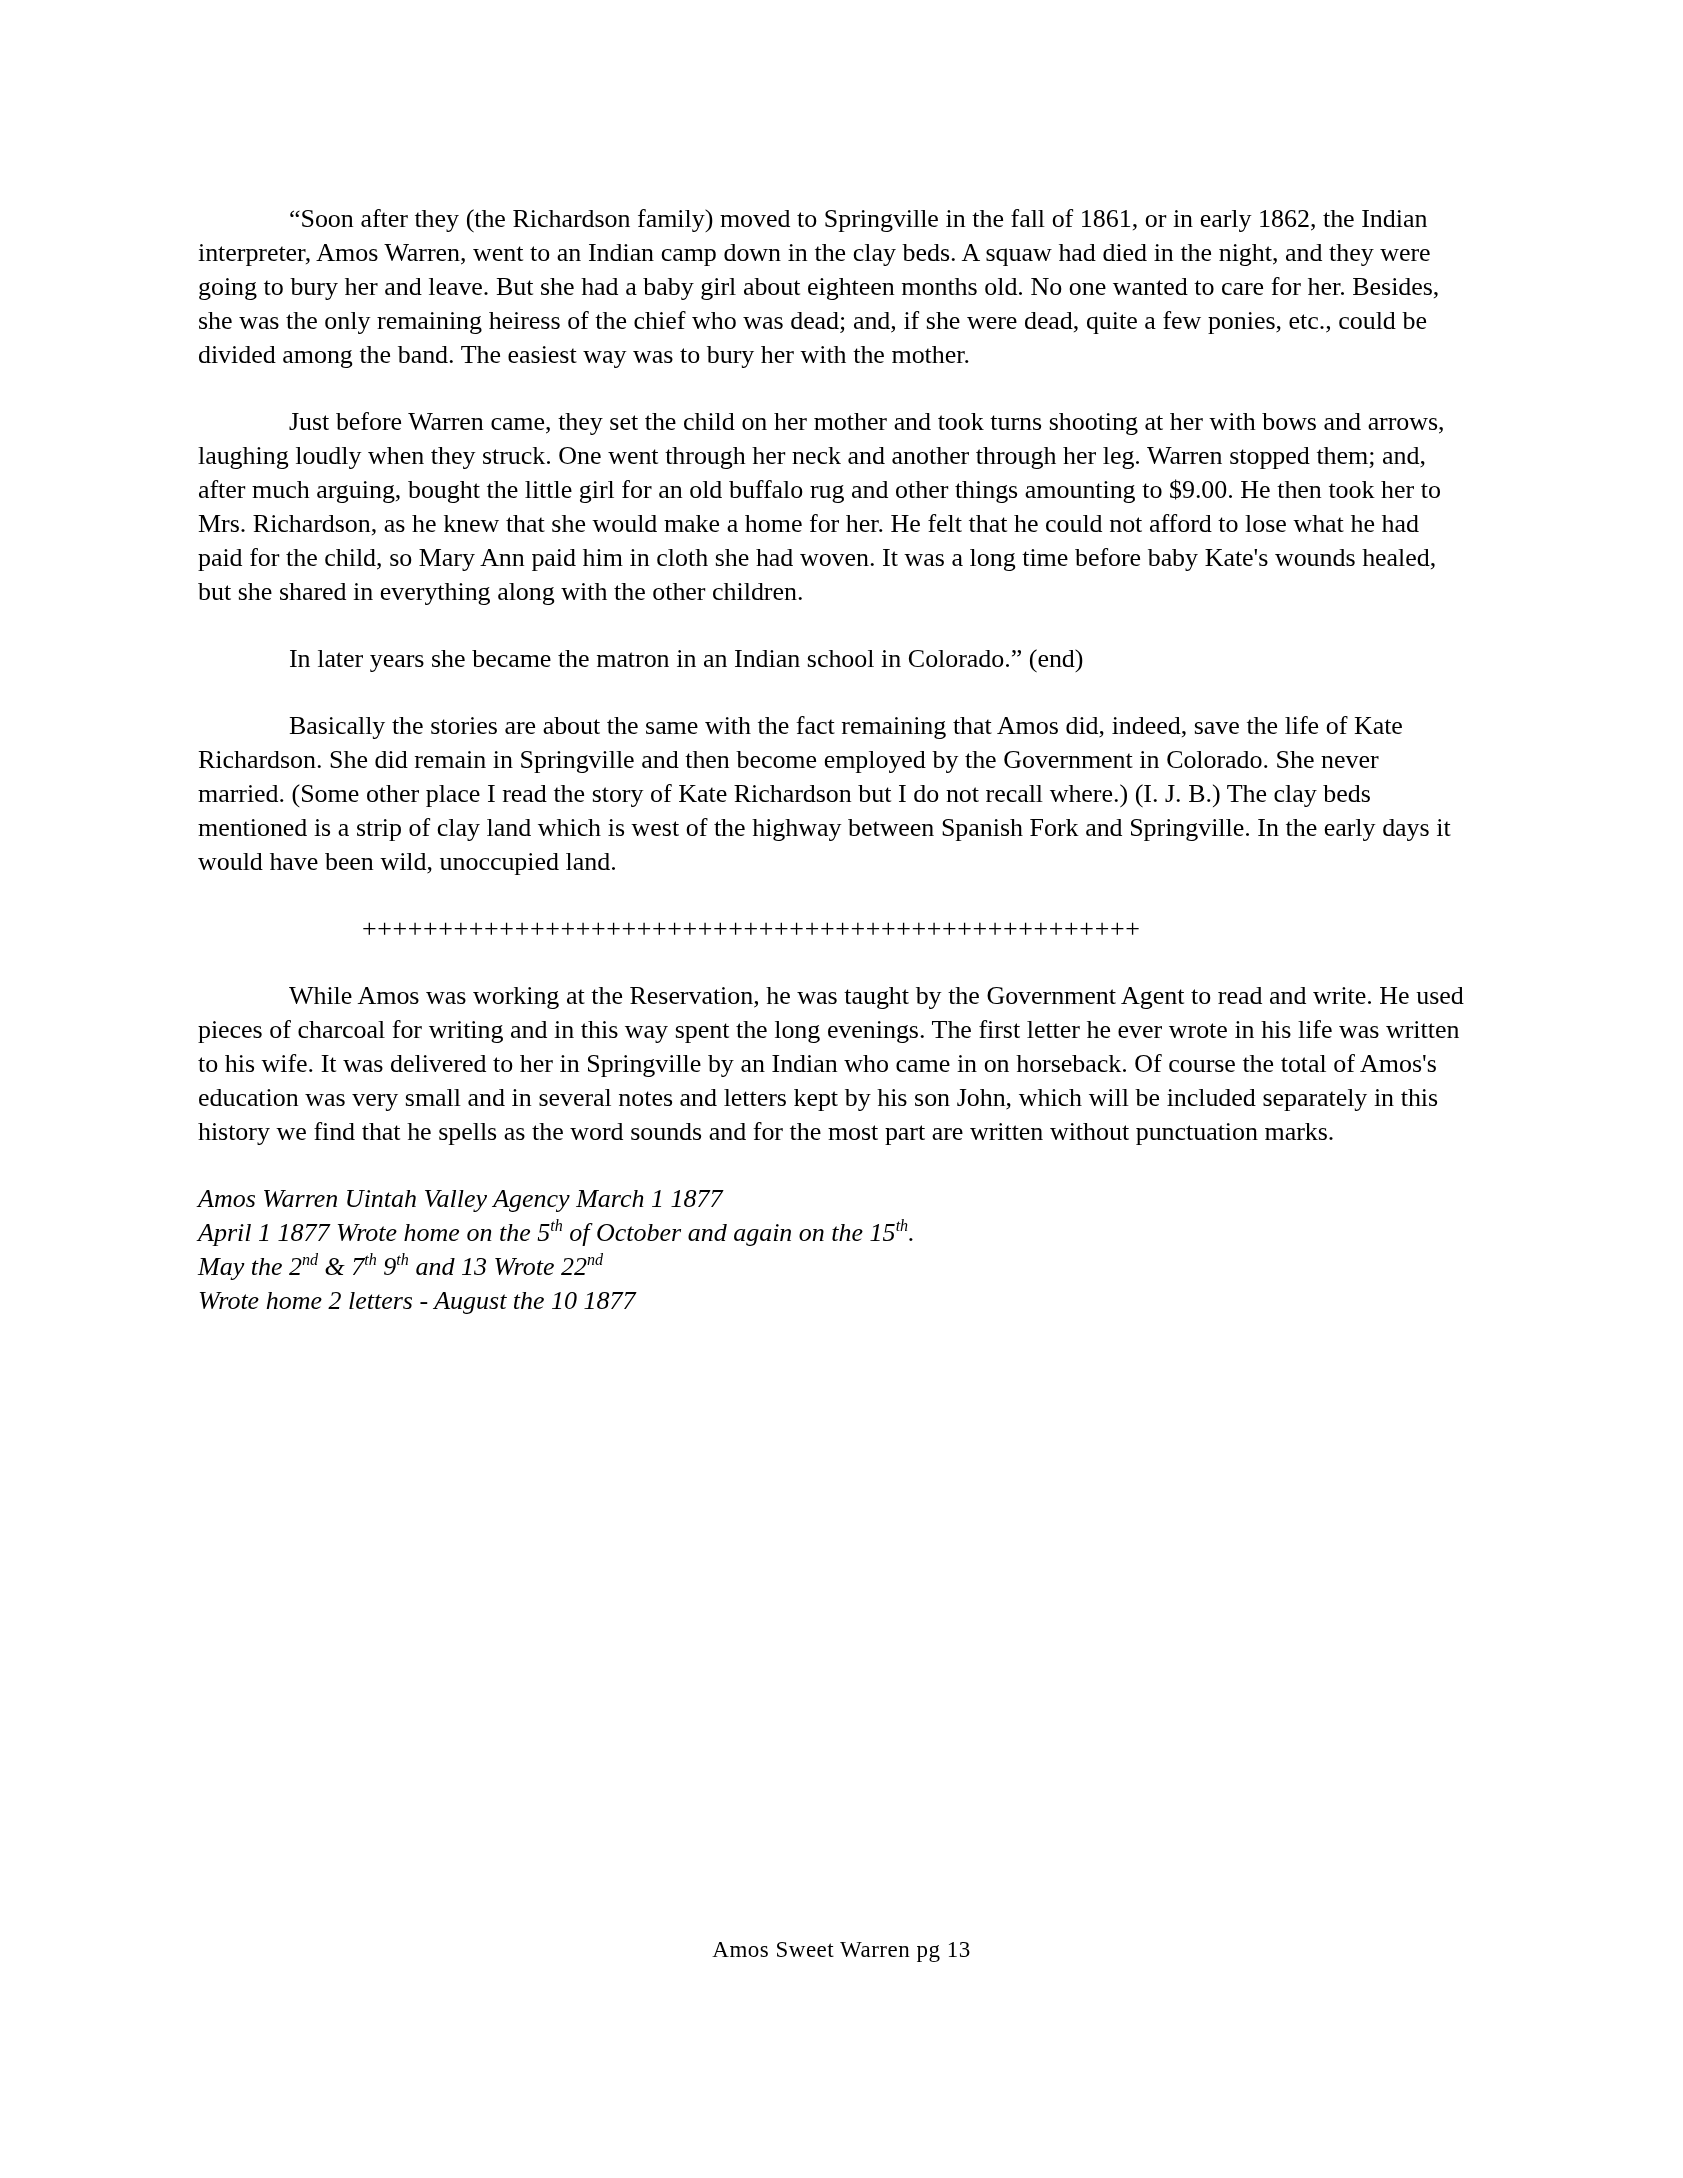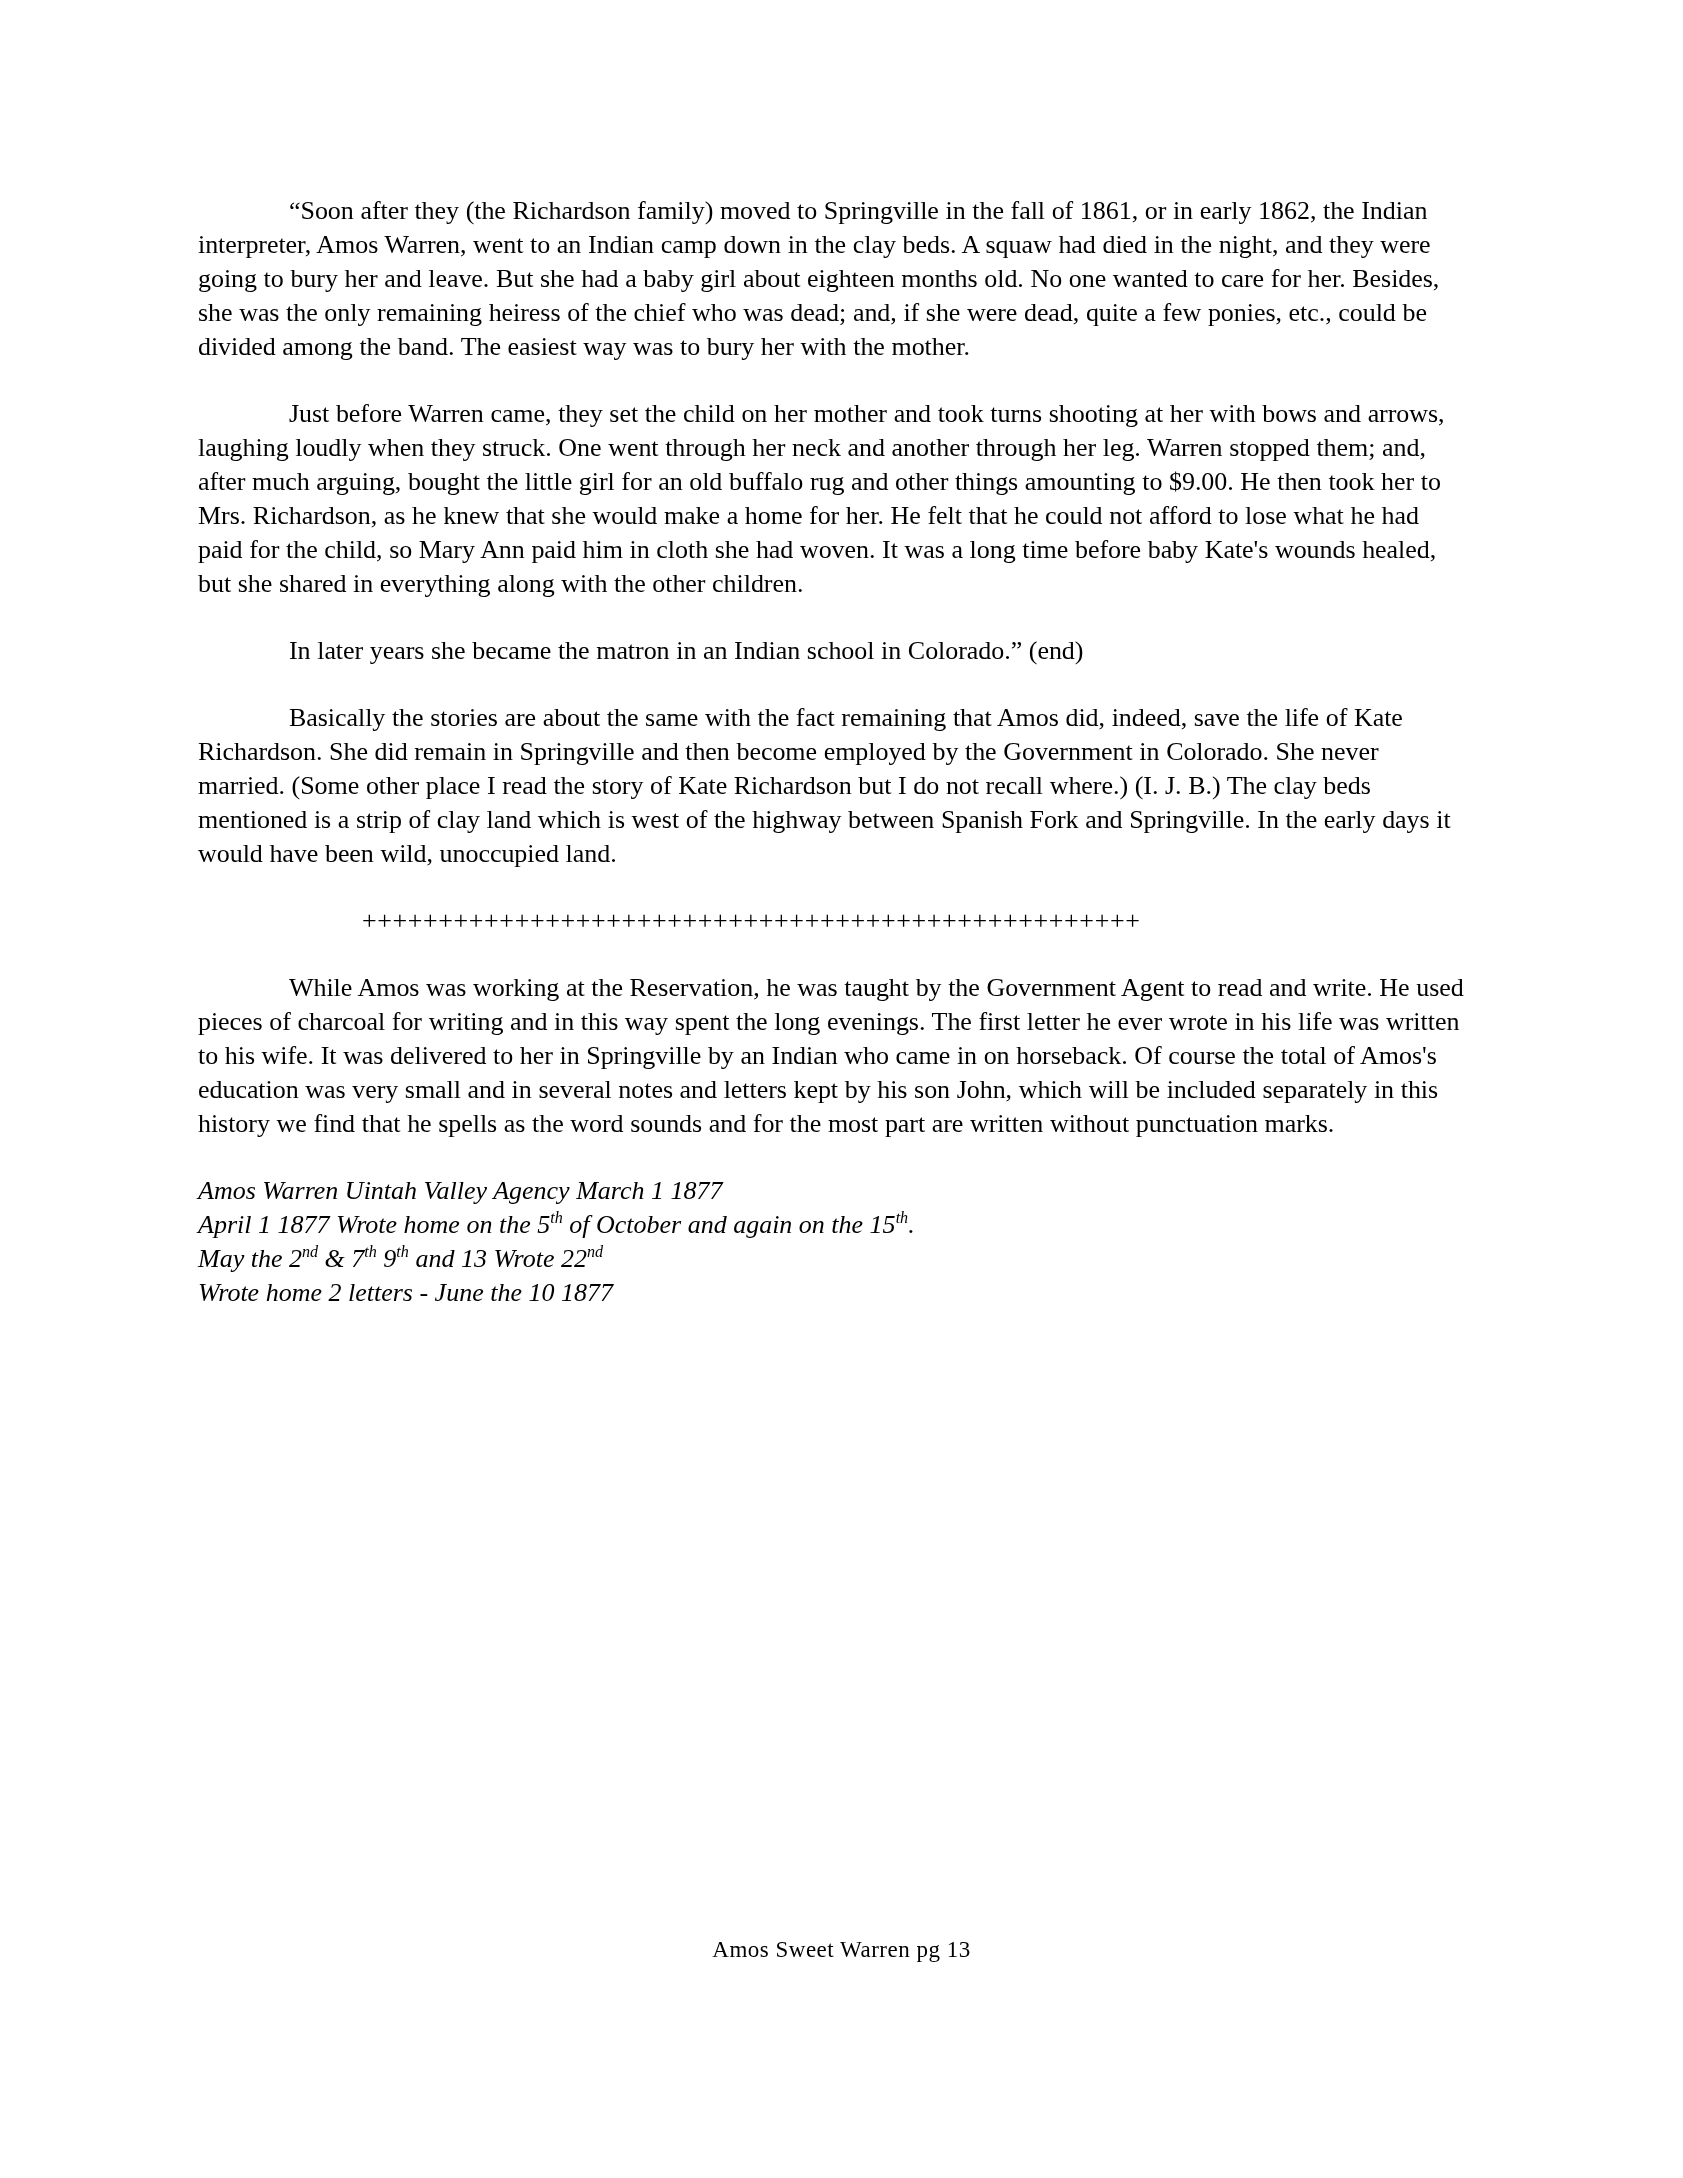--- a/index.html
+++ b/index.html
@@ -16,21 +16,21 @@
     position: relative;
     width: 1683px;
     height: 2178px;
     background: #ffffff;
     overflow: hidden;
     box-sizing: border-box;
   }
   #content {
     position: absolute;
     left: 198px;
-    top: 194px;
+    top: 202px;
     width: 1272px;
   }
   p.para {
     margin: 0 0 0 0;
     font-size: 26px;
     line-height: 34px;
     text-align: left;
     letter-spacing: -0.05px;
     word-spacing: 0.2px;
   }
@@ -105,20 +105,20 @@
     <div class="gap"></div>
 
     <p class="para"><span class="ind"></span><span>While Amos was working at the Reservation, he was taught by the Government Agent to read and write.  He used pieces of charcoal for writing and in this way spent the long evenings.  The first letter he ever wrote in his life was written to his wife.  It was delivered to her in Springville by an Indian who came in on horseback.  Of course the total of Amos's education was very small and in several notes and letters kept by his son John, which will be included separately in this history we find that he spells as the word sounds and for the most part are written without punctuation marks.</span></p>
 
     <div class="gap"></div>
 
 
     <p class="notation"><span>Amos Warren Uintah Valley Agency  March 1 1877</span></p>
     <p class="notation"><span>April 1 1877 Wrote home on the 5</span><sup>th</sup><span> of October and again on the 15</span><sup>th</sup><span>.</span></p>
     <p class="notation"><span>May the 2</span><sup>nd</sup><span> &amp; 7</span><sup>th</sup><span> 9</span><sup>th</sup><span>  and 13 Wrote 22</span><sup>nd</sup></p>
-    <p class="notation"><span>Wrote home 2 letters - June the 10 1877</span></p>
+    <p class="notation"><span>Wrote home 2 letters - August the 10 1877</span></p>
 
   </div>
 
   <div id="footer"><span class="fw">Amos Sweet Warren  pg 13</span></div>
 
 </div>
 
 
 </body></html>

